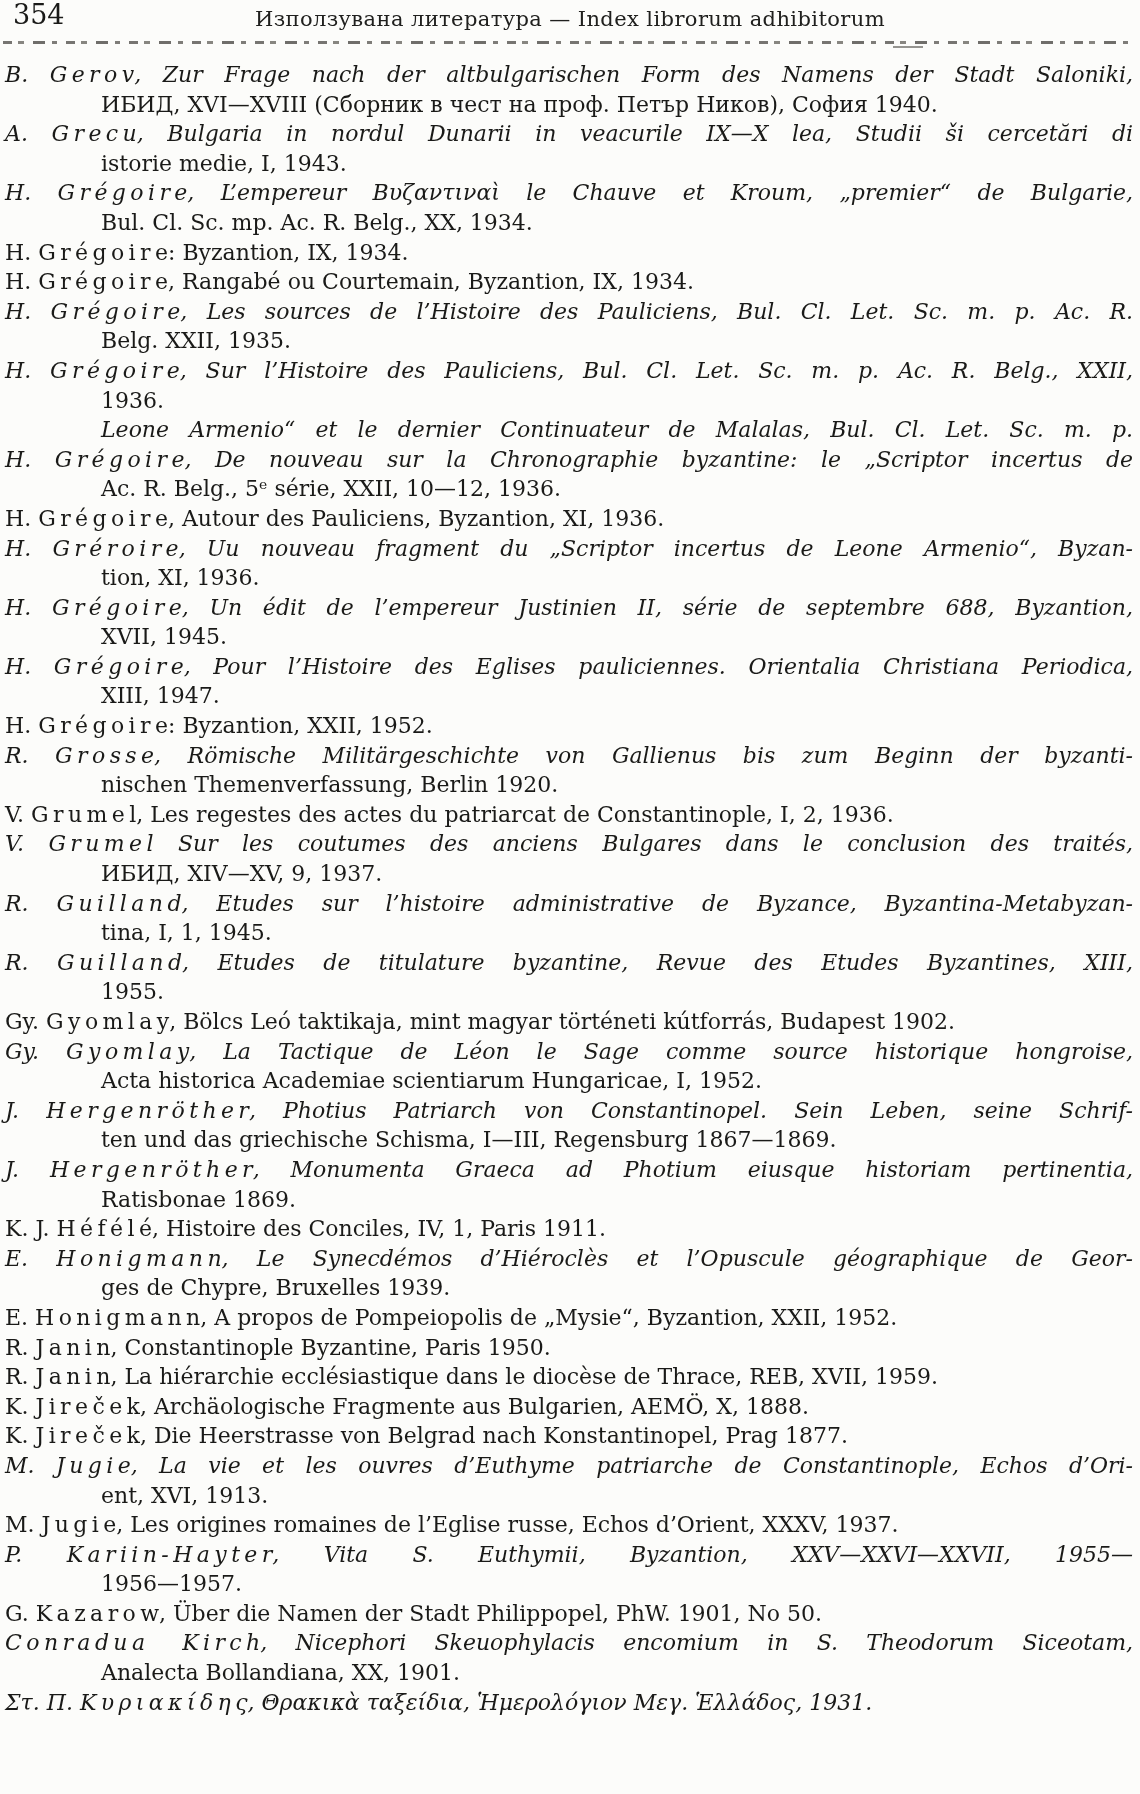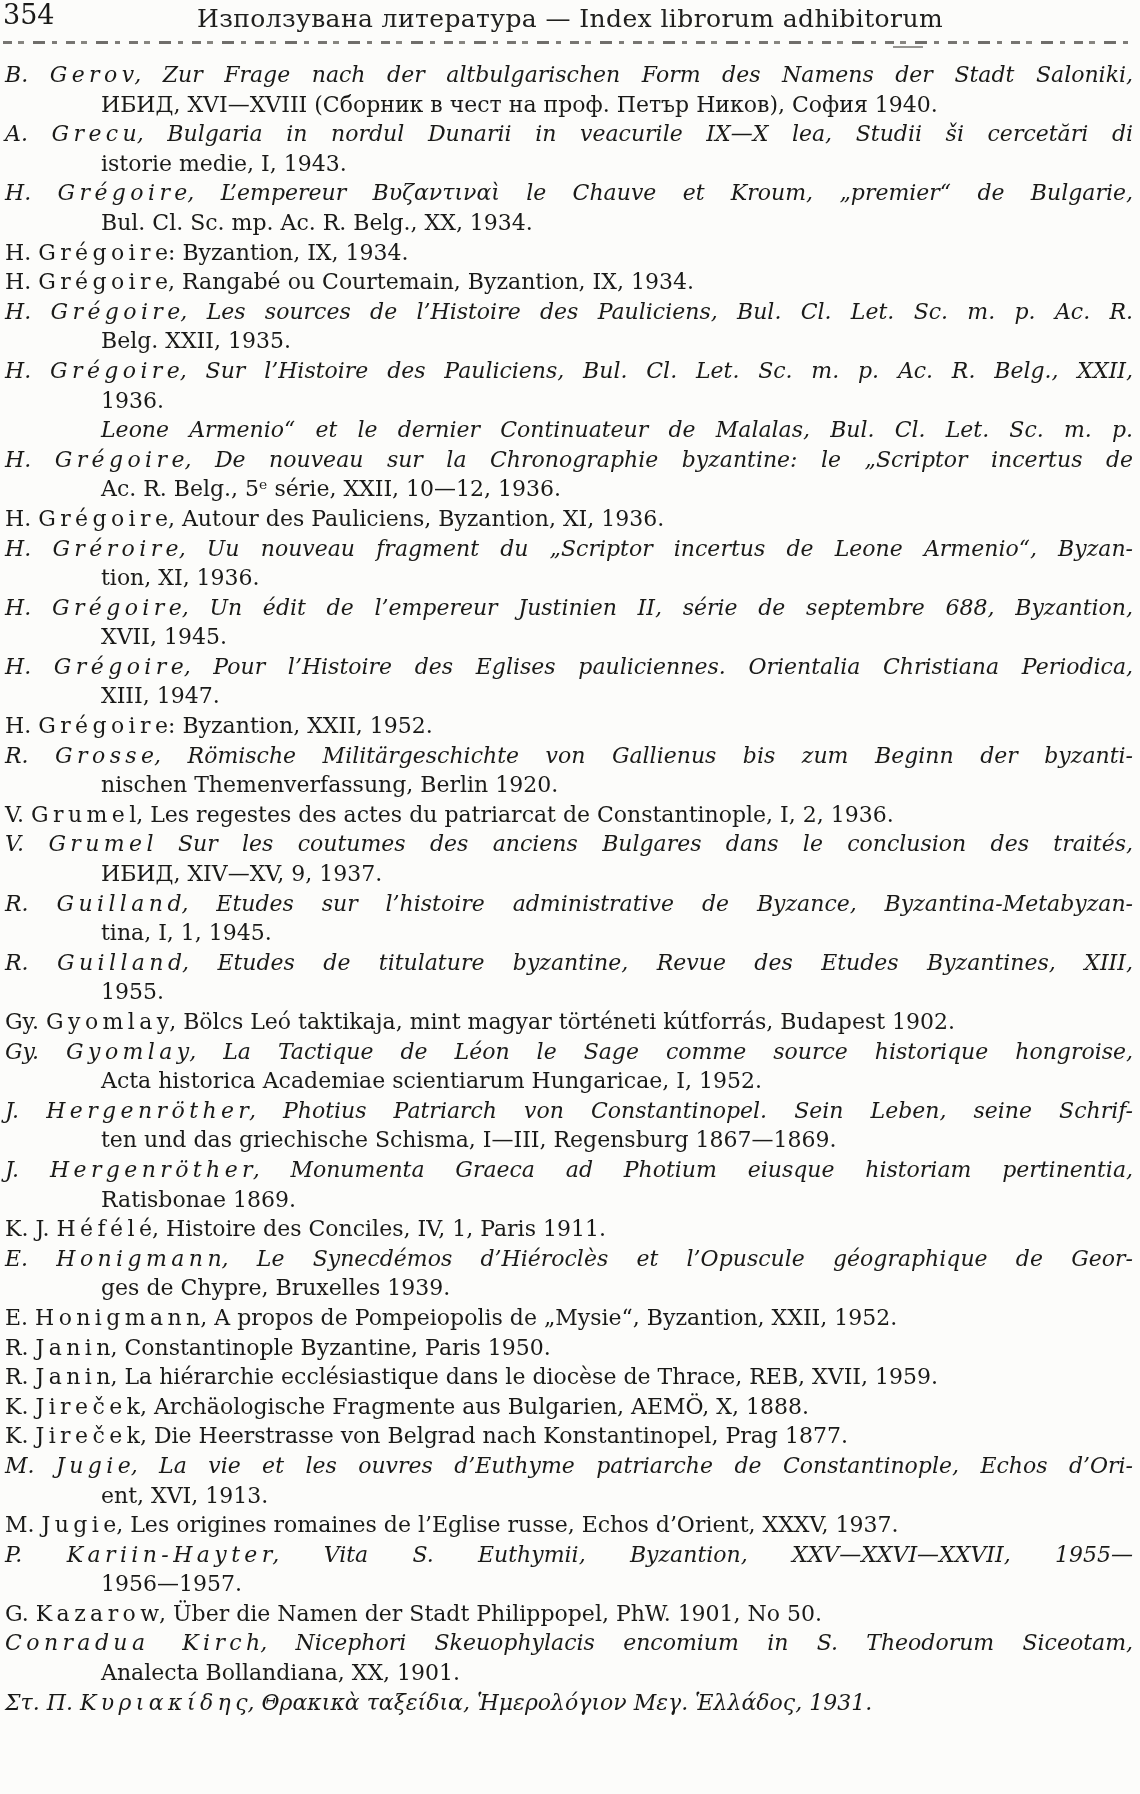--- a/index.html
+++ b/index.html
@@ -8,25 +8,25 @@
     width:1140px;height:1794px;
     margin:0 auto;
     background:#fcfcfa;
     color:#1a1a18;
     font-family:"DejaVu Serif","Liberation Serif",serif;
     overflow:hidden;
     box-sizing:border-box;
   }
   .header-row{position:relative;height:34px;}
   .page-number{
-    position:absolute;left:3px;top:1px;
+    position:absolute;left:13px;top:1px;
     font-size:27px;line-height:28px;
   }
   .header-title{
-    text-align:center;font-size:25px;line-height:28px;padding-top:5px;
+    text-align:center;font-size:21px;line-height:28px;padding-top:5px;
     letter-spacing:0.4px;color:#20201e;
   }
   .rule{
     margin:7px 3px 0 3px;height:3px;
     background:repeating-linear-gradient(90deg,
       #55534f 0 9px,  transparent 9px 15px,
       #6a6862 15px 21px, transparent 21px 30px,
       #4c4a46 30px 42px, transparent 42px 49px,
       #5f5d58 49px 54px, transparent 54px 63px);
     opacity:.8;

